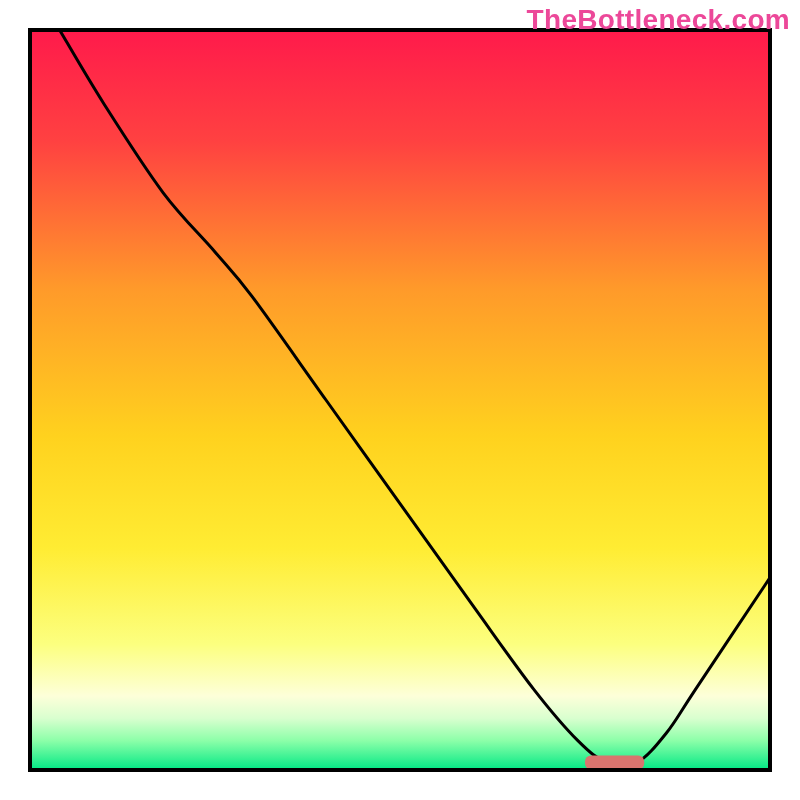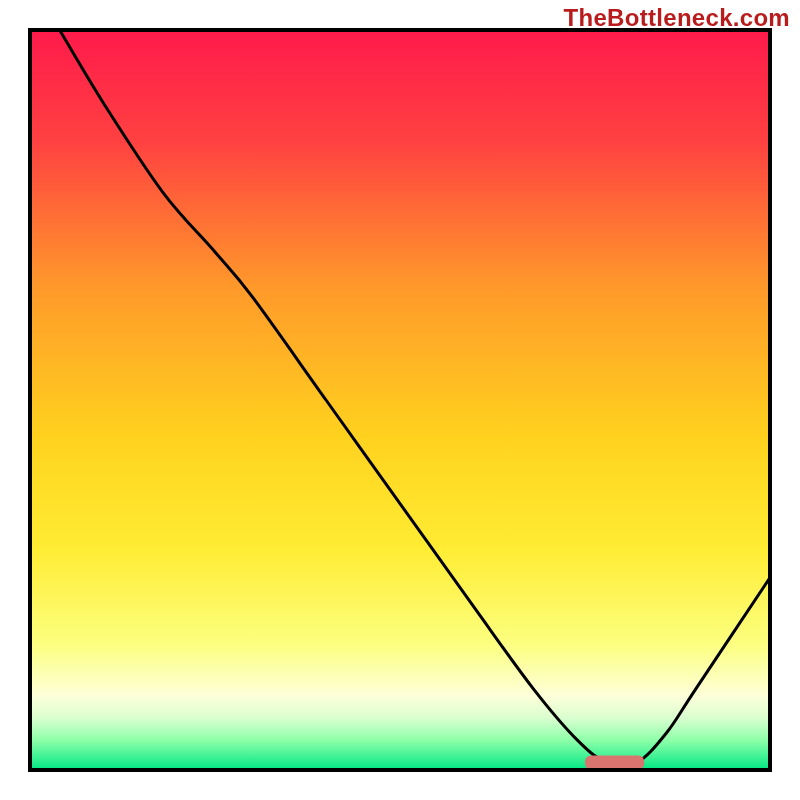--- a/index.html
+++ b/index.html
@@ -13,23 +13,23 @@
   .frame {
     position: relative;
     width: 800px;
     height: 800px;
   }
   .watermark {
     position: absolute;
     top: 4px;
     right: 10px;
     font-family: Arial, Helvetica, sans-serif;
-    font-size: 24px;
+    font-size: 28px;
     font-weight: 600;
-    color: #b91c1c;
+    color: #ec4899;
     letter-spacing: 0.3px;
   }
   svg {
     display: block;
   }
 </style>
 </head>
 <body>
 
 <div class="frame">

